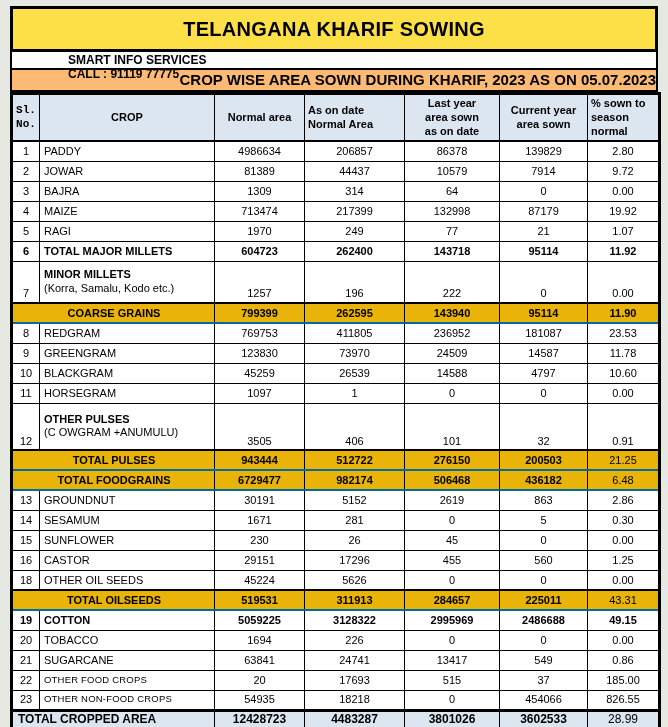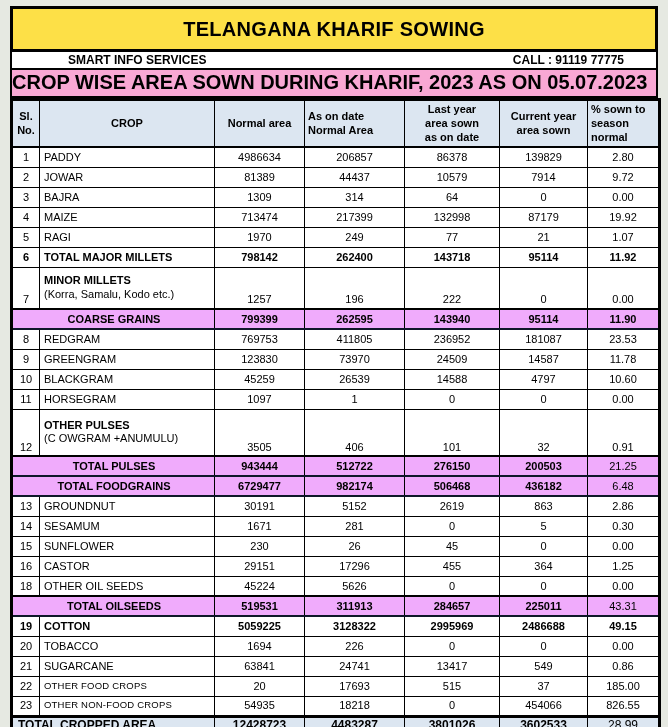--- a/index.html
+++ b/index.html
@@ -46,31 +46,32 @@
   .info-row {
     box-sizing: border-box;
     border: 2px solid #000;
     border-top: none;
     background: #ffffff;
     display: flex;
     justify-content: space-between;
     align-items: flex-start;
     font-weight: bold;
     font-size: 12px;
-    padding: 1px 32px 1px 56px;
+    padding: 1px 48px 1px 56px;
     height: 18px;
+    flex-direction: column;
   }
   .subtitle-row {
     box-sizing: border-box;
     border: 2px solid #000;
     border-top: none;
-    background: #f9a8d4;
-    text-align: left;
-    font-weight: bold;
-    font-size: 20px;
+    background: #fdba74;
+    text-align: right;
+    font-weight: bold;
+    font-size: 15px;
     padding: 1px 0 2px 0;
   }
   table.crop-table {
     border-collapse: collapse;
     table-layout: fixed;
     width: 648px;
     background: #ffffff;
     border: 3px solid #000;
     font-size: 11px;
   }
@@ -82,21 +83,21 @@
   .crop-table thead th {
     background: #dce6f1;
     font-weight: bold;
     white-space: pre-line;
     vertical-align: middle;
     padding: 2px 3px;
     font-size: 11px;
     line-height: 1.25;
     border-bottom: 2px solid #000;
   }
-  th.th-sl     { text-align: center; }
+  th.th-sl     { text-align: center; font-family: Liberation Mono, monospace; }
   th.th-crop   { text-align: center; }
   th.th-normal { text-align: center; }
   th.th-asondate { text-align: left; font-size: 10px; vertical-align: top; }
   th.th-lastyear { text-align: center; }
   th.th-current  { text-align: center; }
   th.th-pct      { text-align: left; font-size: 10px; vertical-align: top; margin-top: 39px; }
 
   .crop-table td {
     height: 20px;
     padding: 0 3px;
@@ -104,24 +105,24 @@
     line-height: 1.15;
   }
   td.sl-cell   { text-align: center; }
   td.crop-cell { text-align: left; padding-left: 4px; }
   td.spanlabel { text-align: center; font-weight: bold; }
 
   tr.bold td { font-weight: bold; }
   tr.bold td { border-top: 1px solid #000; }
 
   tr.subtotal td {
-    background: #f0abfc;
+    background: #eab308;
     font-weight: bold;
     border-top: 2px solid #000;
-    border-bottom: 2px solid #0f172a;
+    border-bottom: 2px solid #0369a1;
   }
   tr.grandtotal td {
     background: #dce6f1;
     font-weight: bold;
     border-top: 3px solid #000;
     font-size: 12px;
   }
   tr.grandtotal td.spanlabel { text-align: left; padding-left: 5px; }
   td.pct-regular { font-weight: normal !important; }
 
@@ -224,21 +225,21 @@
             <td class="crop-cell">RAGI</td>
             <td class="num-cell">1970</td>
             <td class="num-cell">249</td>
             <td class="num-cell">77</td>
             <td class="num-cell">21</td>
             <td class="num-cell">1.07</td>
           </tr>
           <tr class="bold">
             <td class="sl-cell">6</td>
             <td class="crop-cell">TOTAL MAJOR MILLETS</td>
-            <td class="num-cell">798142</td>
+            <td class="num-cell">604723</td>
             <td class="num-cell">262400</td>
             <td class="num-cell">143718</td>
             <td class="num-cell">95114</td>
             <td class="num-cell">11.92</td>
           </tr>
           <tr class="tall">
             <td class="sl-cell">7</td>
             <td class="crop-cell">
               <div class="c-main">MINOR MILLETS</div>
               <div class="c-sub">(Korra, Samalu, Kodo etc.)</div>
@@ -347,21 +348,21 @@
             <td class="num-cell">45</td>
             <td class="num-cell">0</td>
             <td class="num-cell">0.00</td>
           </tr>
           <tr class="regular">
             <td class="sl-cell">16</td>
             <td class="crop-cell">CASTOR</td>
             <td class="num-cell">29151</td>
             <td class="num-cell">17296</td>
             <td class="num-cell">455</td>
-            <td class="num-cell">364</td>
+            <td class="num-cell">560</td>
             <td class="num-cell">1.25</td>
           </tr>
           <tr class="regular">
             <td class="sl-cell">18</td>
             <td class="crop-cell">OTHER OIL SEEDS</td>
             <td class="num-cell">45224</td>
             <td class="num-cell">5626</td>
             <td class="num-cell">0</td>
             <td class="num-cell">0</td>
             <td class="num-cell">0.00</td>

